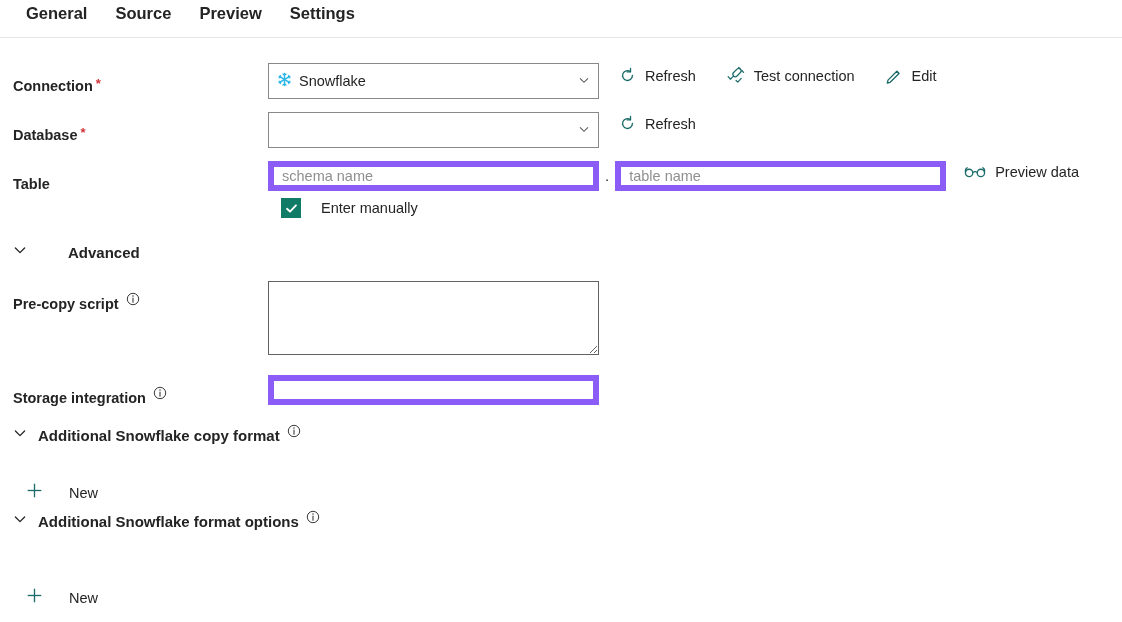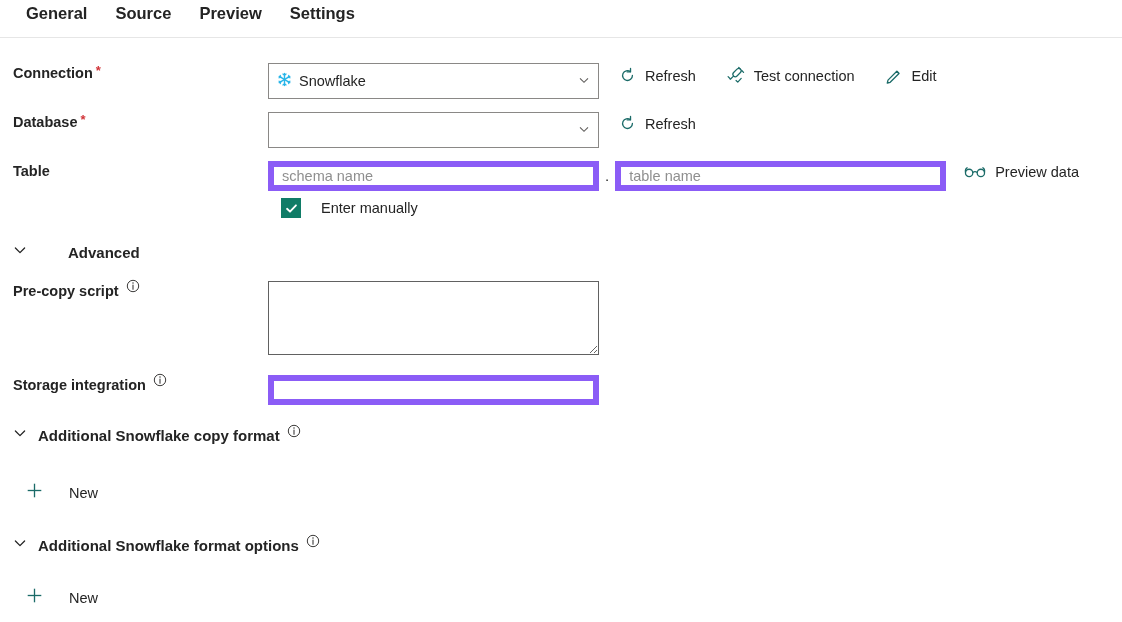--- a/index.html
+++ b/index.html
@@ -62,20 +62,21 @@
   .label {
     width: 268px;
     padding-left: 13px;
     font-size: 14.5px;
     font-weight: bold;
     color: #242424;
     line-height: 20px;
     display: flex;
     align-items: flex-end;
     white-space: nowrap;
+    margin-top: 13px;
   }
   .req {
     color: #d13438;
     font-size: 13px;
     margin-left: 3px;
     line-height: 1;
     align-self: flex-start;
     margin-top: 1px;
   }
   .info-icon {
@@ -396,21 +397,21 @@
   <div class="newbtn" style="top: 440px;">
     <span>
       <svg width="17" height="17" viewBox="0 0 18 18">
         <line x1="9" y1="1.8" x2="9" y2="16.2" stroke="#1b6b68" stroke-width="1.4"></line>
         <line x1="1.8" y1="9" x2="16.2" y2="9" stroke="#1b6b68" stroke-width="1.4"></line>
       </svg>
     </span>
     <span class="newlabel">New</span>
   </div>
 
-  <div class="section" style="top: 498px;">
+  <div class="section" style="top: 474px;">
     <span>
       <svg width="14" height="14" viewBox="0 0 14 14">
         <polyline points="2.4,5.0 7,9.6 11.6,5.0" fill="none" stroke="#242424" stroke-width="1.3" stroke-linecap="round" stroke-linejoin="round"></polyline>
       </svg>
     </span>
     <span class="sec-title">Additional Snowflake format options</span>
     <span class="info-icon">
       <svg width="14" height="14" viewBox="0 0 14 14">
         <circle cx="7" cy="7" r="5.7" fill="none" stroke="#3b3a39" stroke-width="1"></circle>
         <line x1="7" y1="6.1" x2="7" y2="10.2" stroke="#3b3a39" stroke-width="1.1" stroke-linecap="round"></line>

